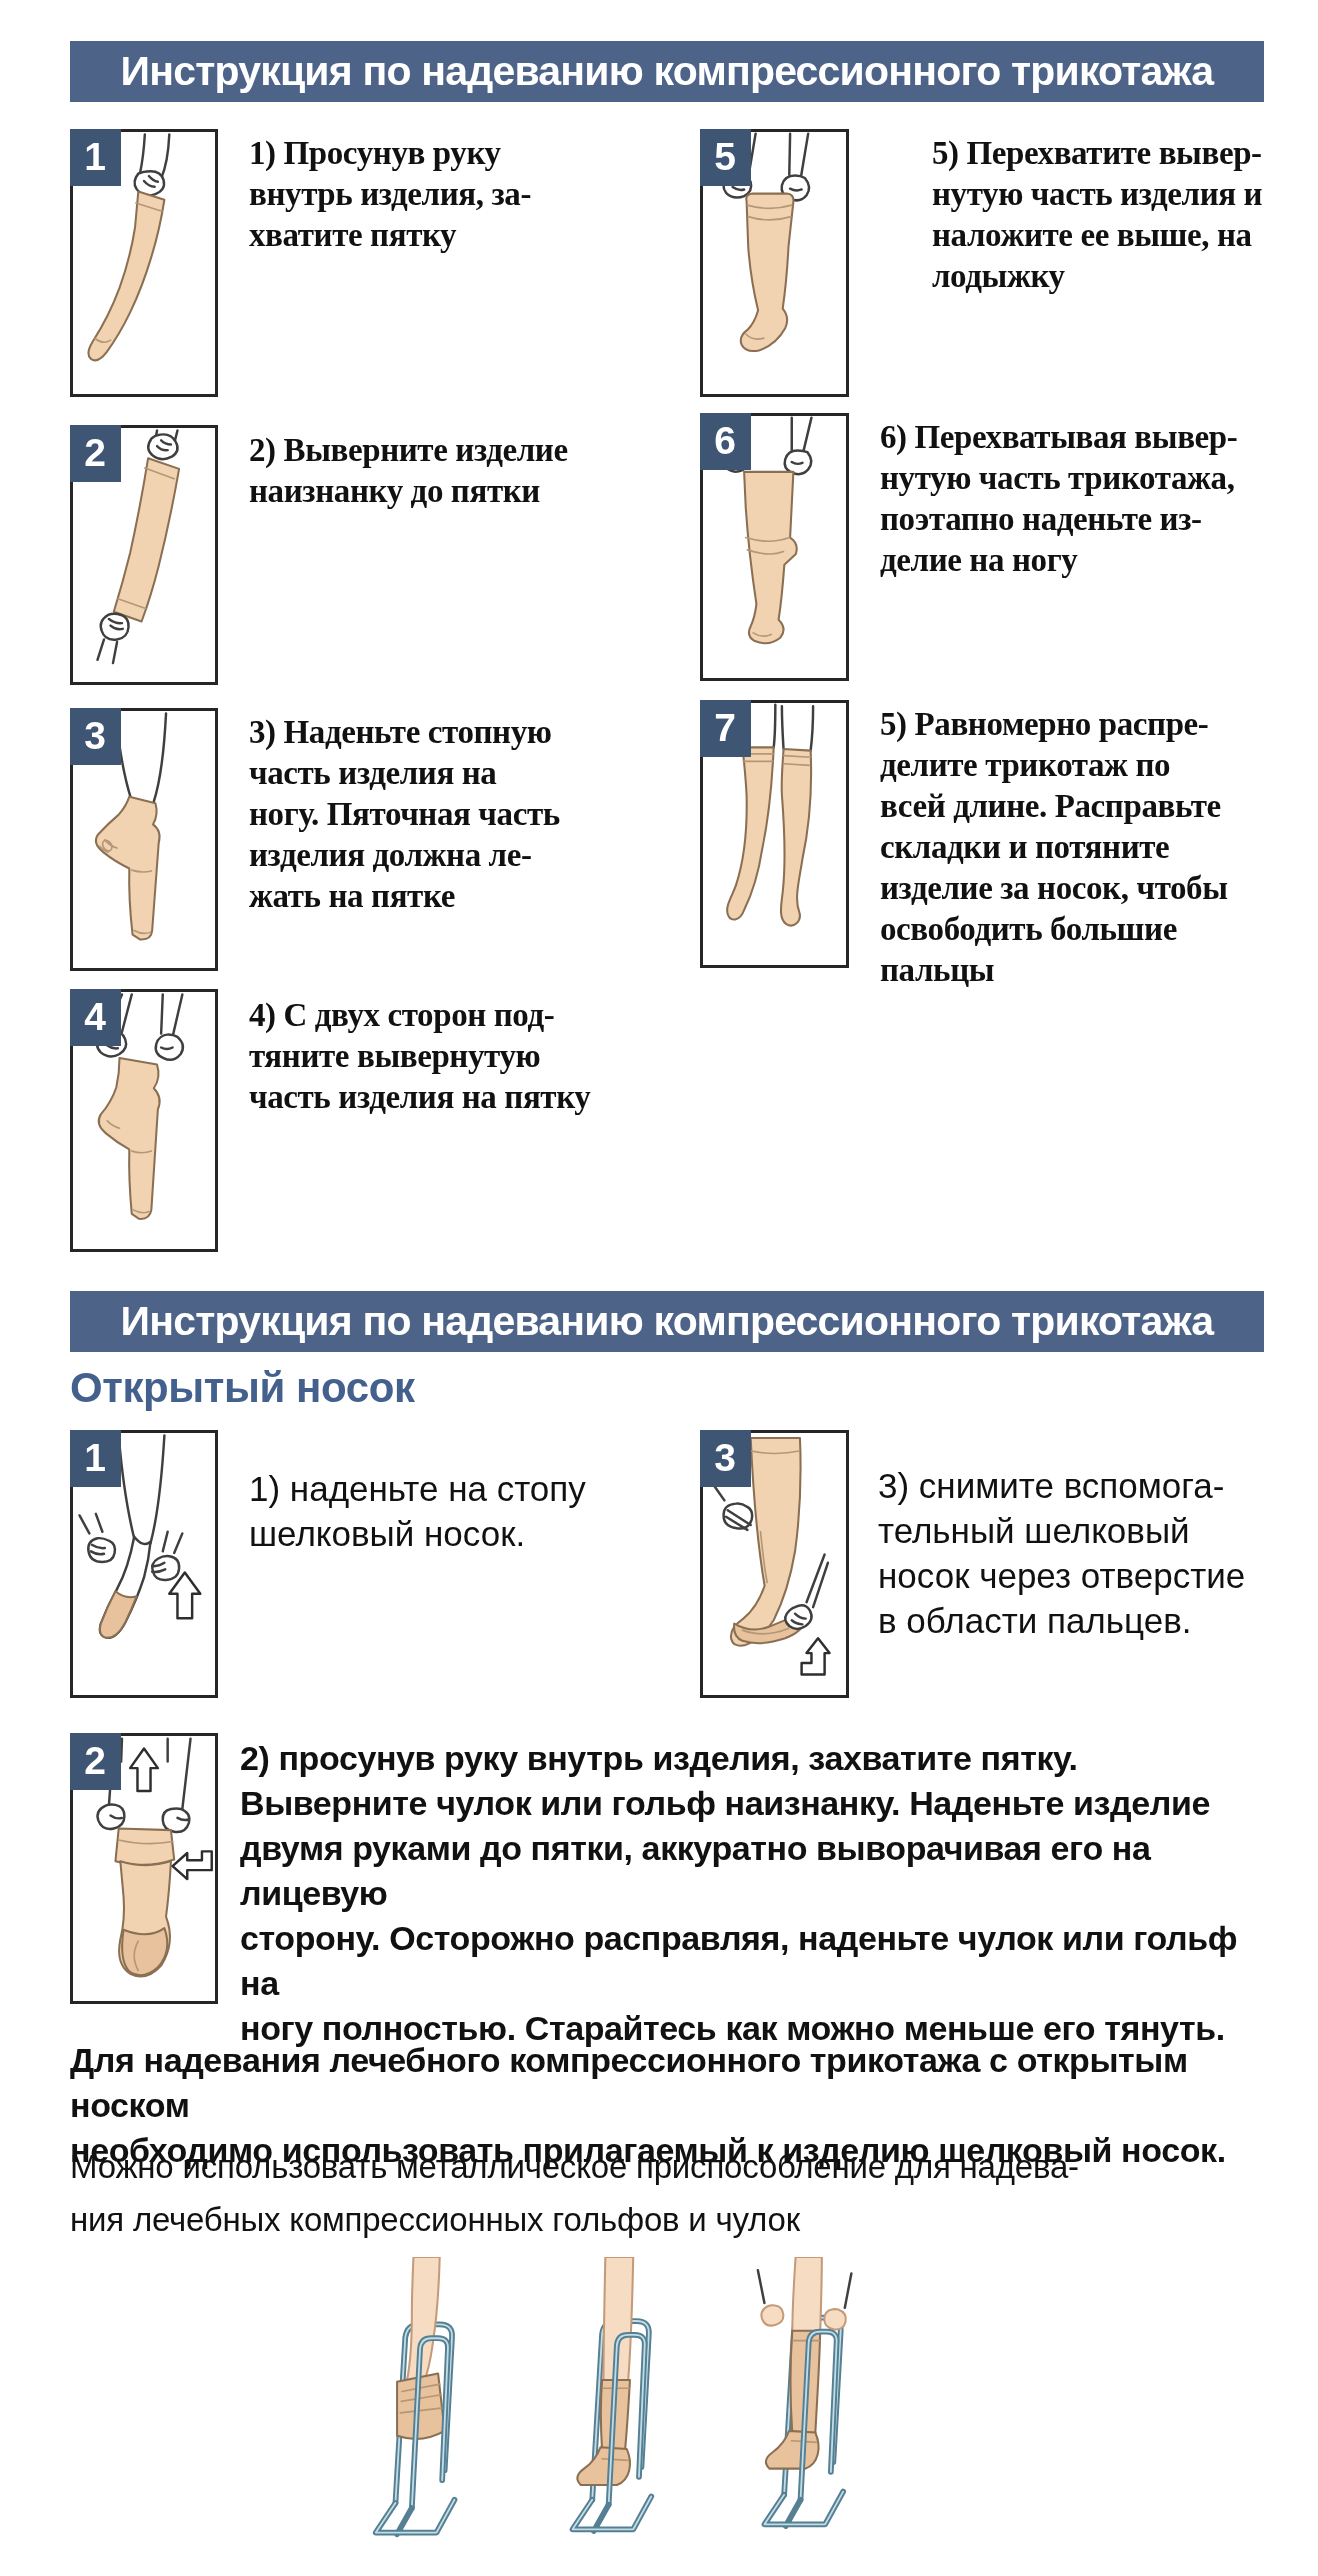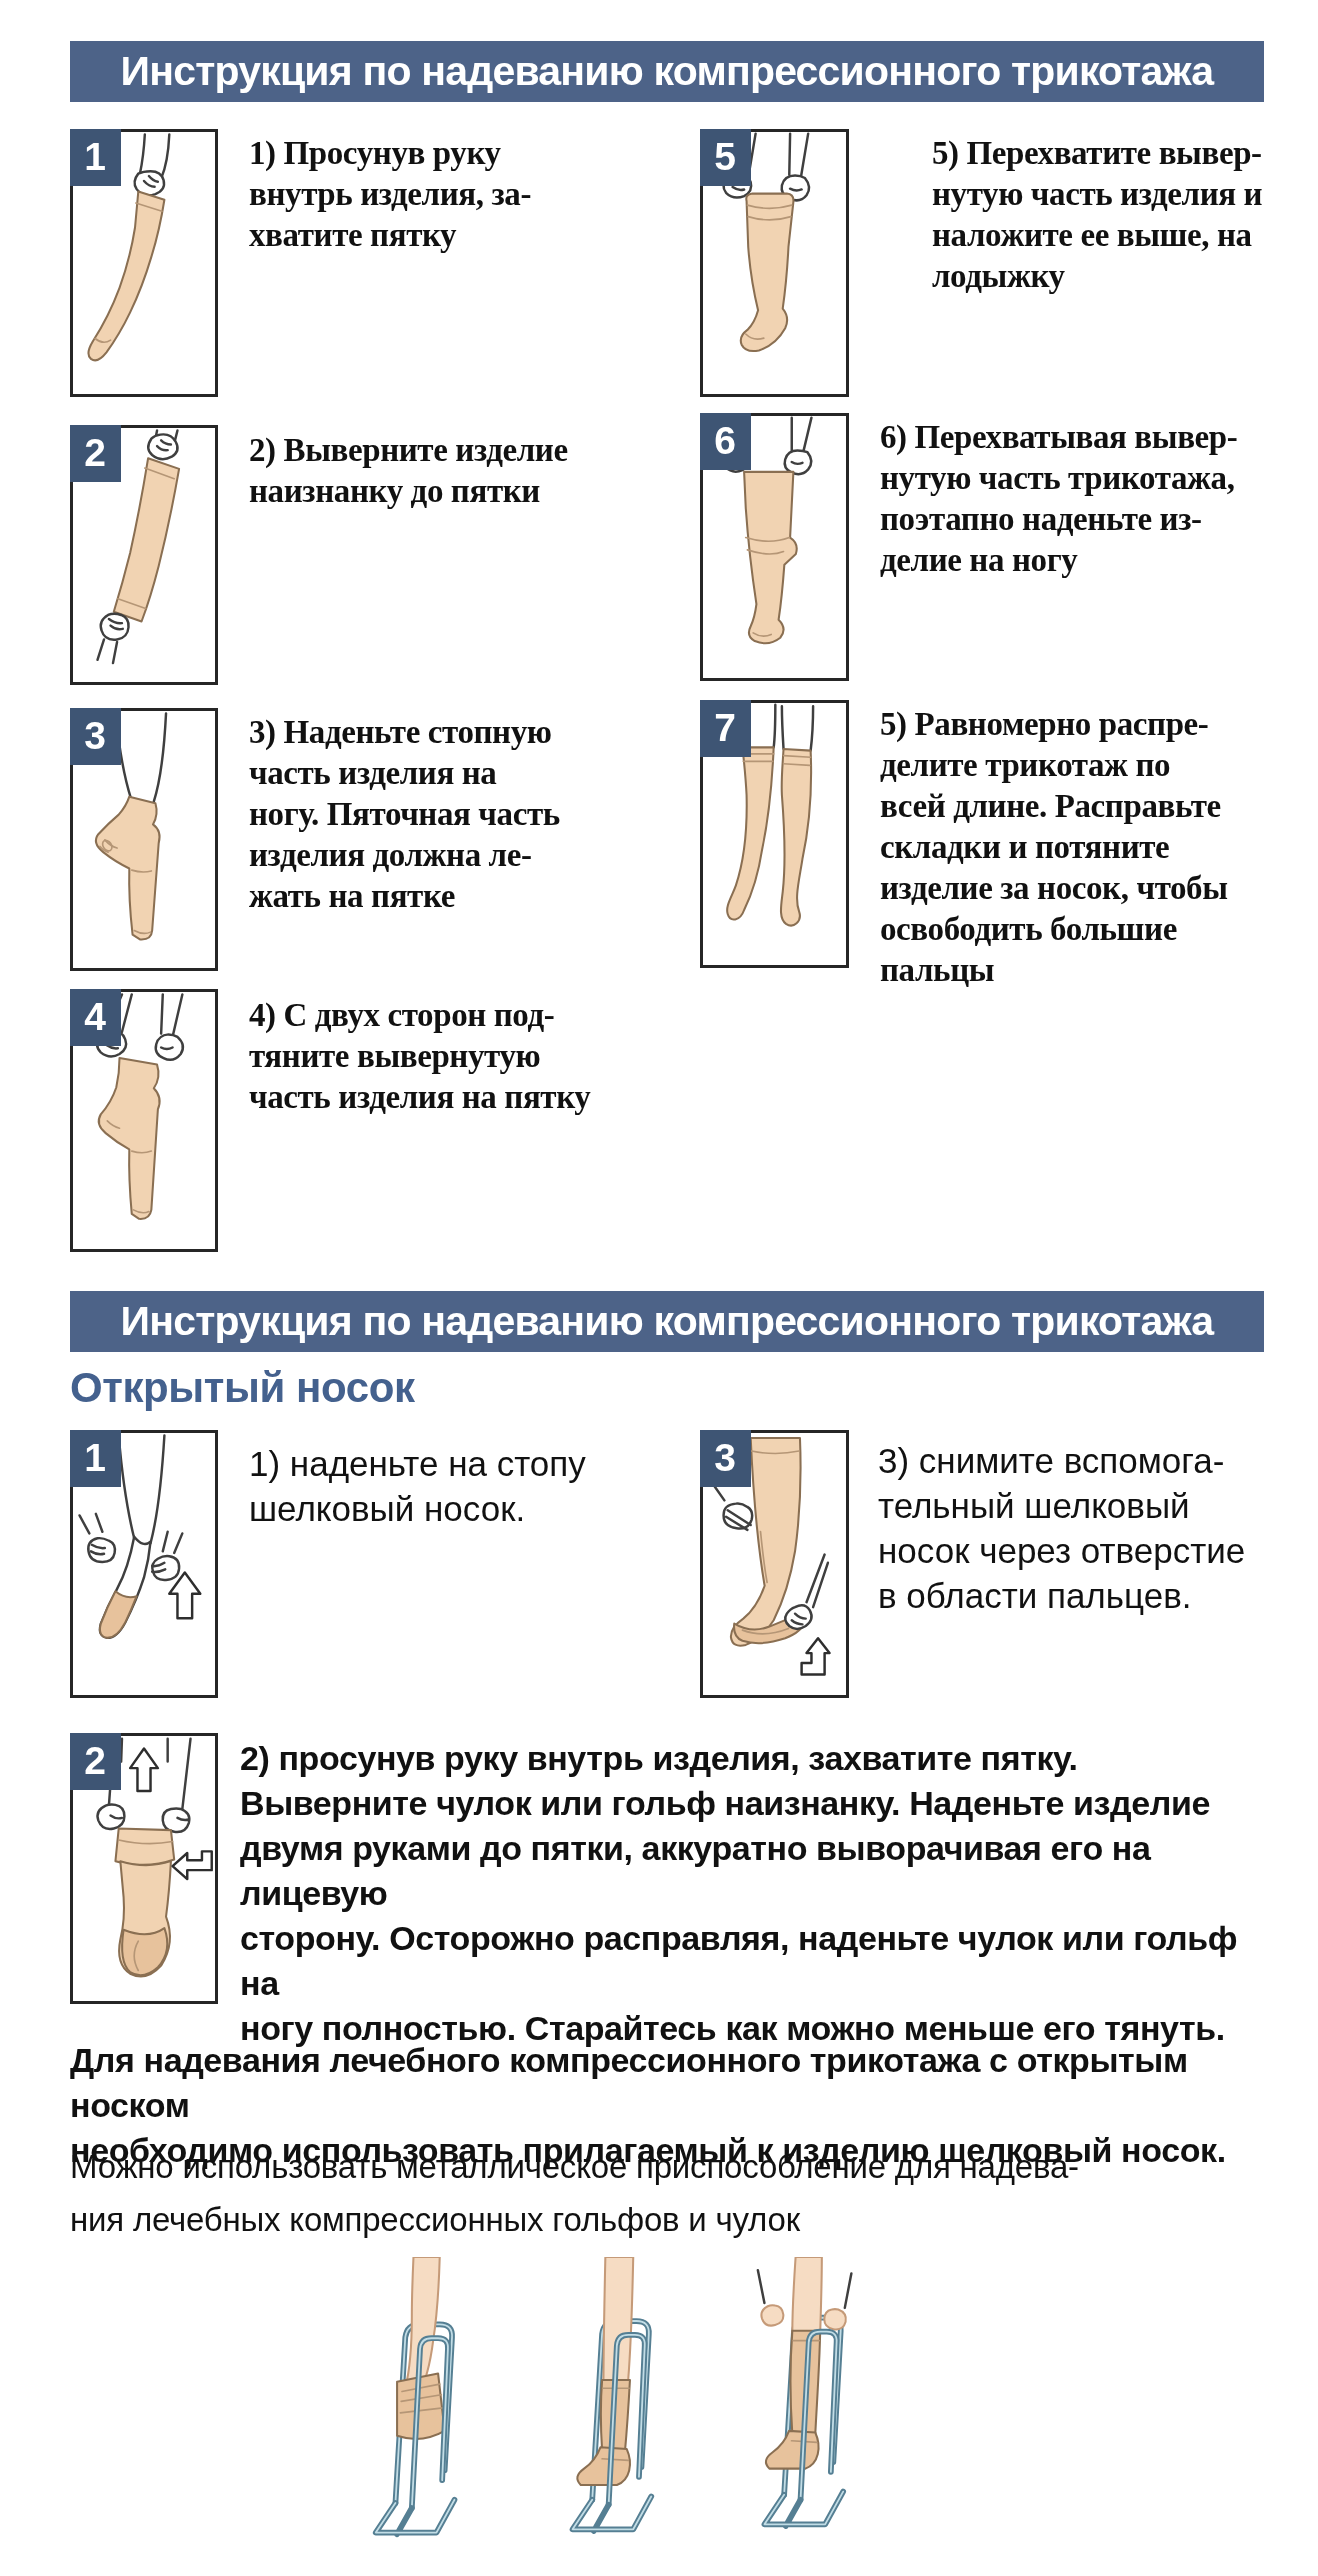--- a/index.html
+++ b/index.html
@@ -30,21 +30,21 @@
     display:flex;align-items:center;justify-content:center;
     font-size:39px;font-weight:700;z-index:2;
   }
 
   .step-text{
     position:absolute;font-size:33px;line-height:41px;font-weight:700;
     letter-spacing:-0.4px;white-space:pre-line;color:var(--text);font-family:Liberation Serif, serif;
   }
   .s2-step{
     position:absolute;font-size:35px;line-height:45px;font-weight:400;
-    white-space:pre-line;color:var(--text);
+    white-space:pre-line;color:var(--text);margin-top:25px;
   }
   .s2-para{
     position:absolute;font-size:34px;line-height:45px;font-weight:700;
     letter-spacing:-0.4px;white-space:pre-line;color:var(--text);
   }
   .note1{
     position:absolute;font-size:34px;line-height:45px;font-weight:700;
     letter-spacing:-0.4px;white-space:pre-line;color:var(--text);
   }
   .note2{

